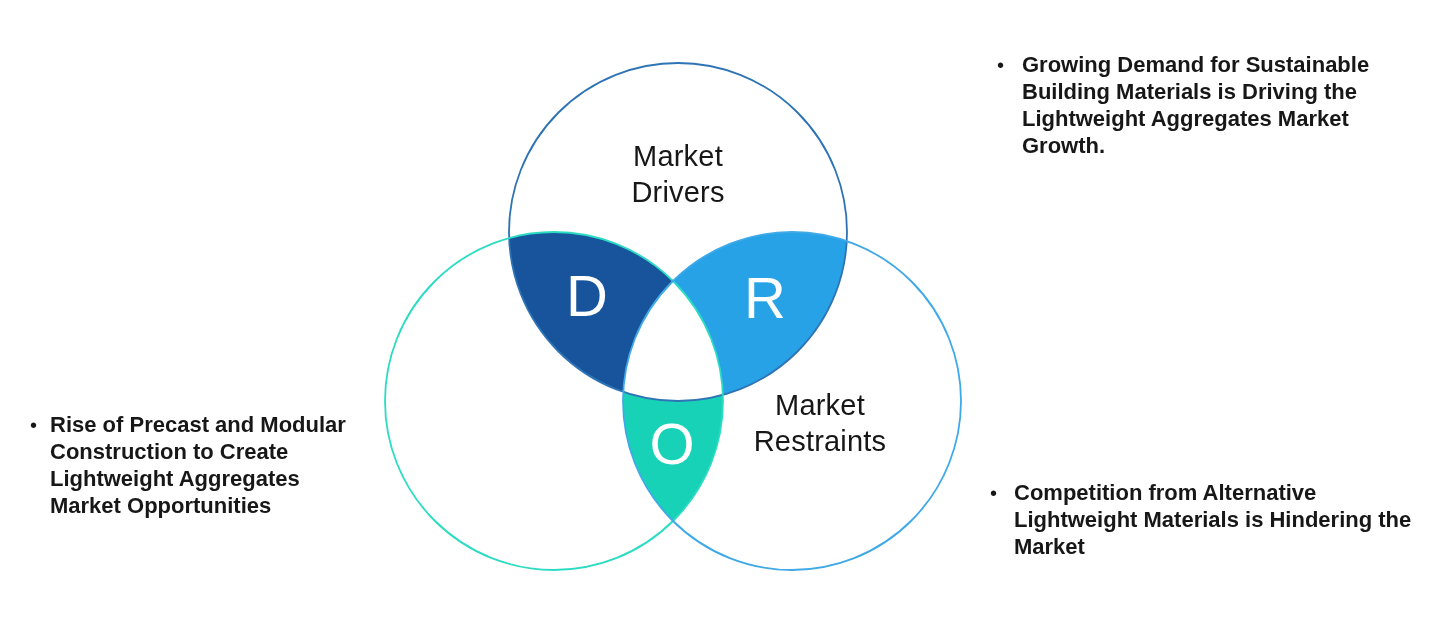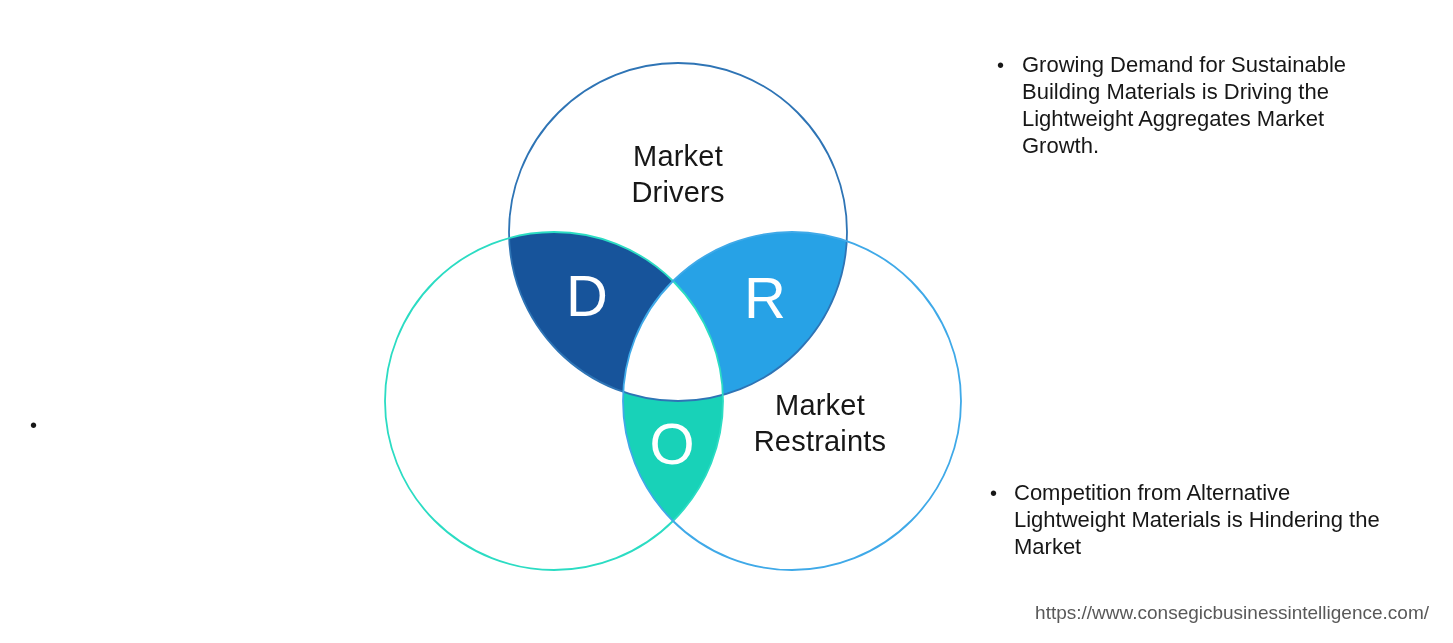--- a/index.html
+++ b/index.html
@@ -50,20 +50,21 @@
     flex: 0 0 auto;
     font-size: 20px;
     line-height: 27px;
     padding-top: 1px;
   }
   .bullet-text {
     font-size: 22px;
     line-height: 27px;
     white-space: pre-line;
     color: #171717;
+    font-weight: bold;
   }
   #bullet-driver   { left: 997px; top: 51px;  width: 435px; }
   #bullet-driver   .bullet-marker { width: 25px; }
   #bullet-opportunity { left: 30px; top: 411px; width: 365px; }
   #bullet-opportunity .bullet-marker { width: 20px; }
   #bullet-restraint { left: 990px; top: 479px; width: 460px; }
   #bullet-restraint .bullet-marker { width: 24px; }
   .footer-url {
     position: absolute;
     right: 24px;
@@ -134,24 +135,27 @@
   <div id="bullet-driver" class="bullet-block">
     <span class="bullet-marker">•</span>
     <span class="bullet-text">Growing Demand for Sustainable
 Building Materials is Driving the
 Lightweight Aggregates Market
 Growth.</span>
   </div>
 
   <div id="bullet-opportunity" class="bullet-block">
     <span class="bullet-marker">•</span>
+    <span class="bullet-text">Rise of Precast and Modular
+Construction to Create
+Lightweight Aggregates
+Market Opportunities</span>
   </div>
 
   <div id="bullet-restraint" class="bullet-block">
     <span class="bullet-marker">•</span>
     <span class="bullet-text">Competition from Alternative
 Lightweight Materials is Hindering the
 Market</span>
   </div>
 
-  <a class="footer-url" href="#">https://www.consegicbusinessintelligence.com/</a>
 
 </div>
 
 </body></html>

